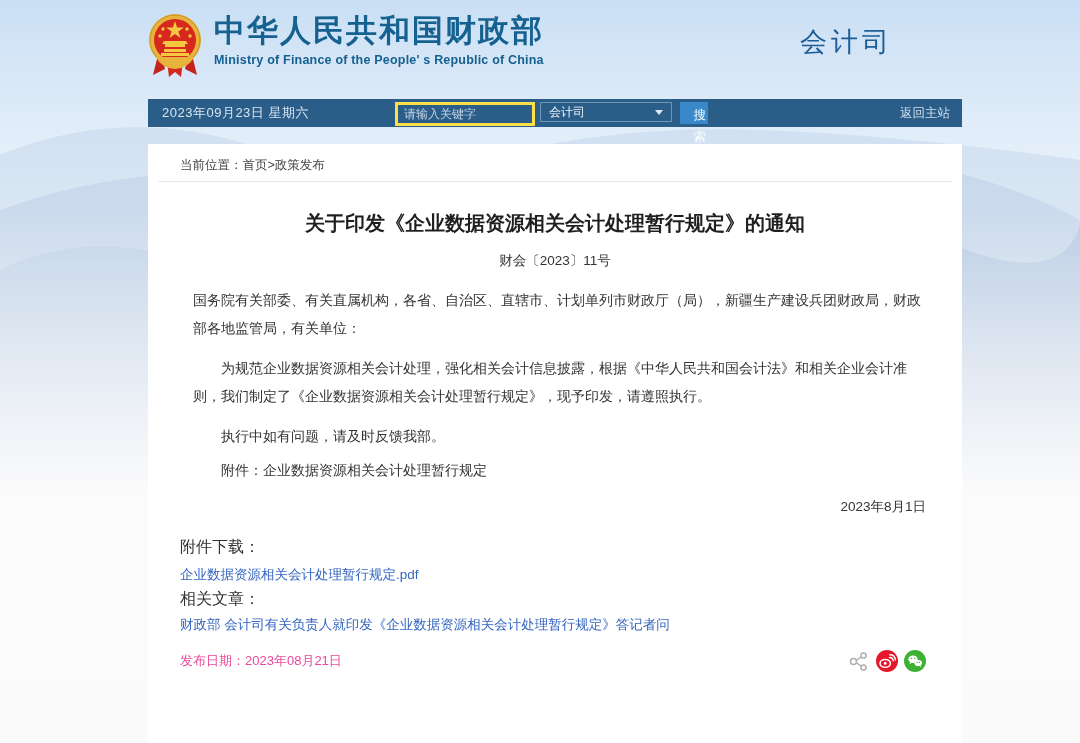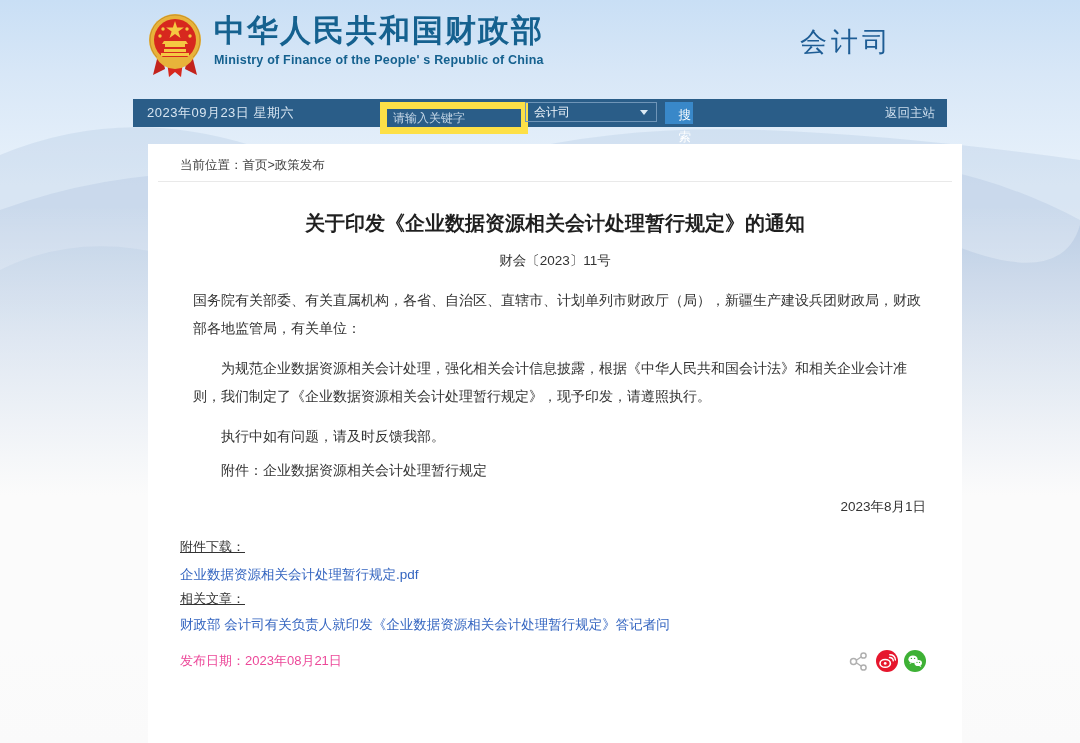--- a/index.html
+++ b/index.html
@@ -13,24 +13,24 @@
   
   .header{position:absolute;top:0;left:148px;width:814px;height:99px;}
   .logo{position:absolute;left:0;top:11px;display:flex;align-items:flex-start;cursor:pointer;}
   .emblem{width:54px;height:68px;flex:0 0 auto;}
   .site-names{margin-left:12px;padding-top:5px;}
   .site-zh{font-size:31px;font-weight:bold;color:#15618f;letter-spacing:2px;line-height:34px;font-family:Liberation Mono, monospace;}
   .site-en{font-size:12.5px;font-weight:bold;color:#15618f;margin-top:3px;letter-spacing:0.2px;}
   .dept-name{position:absolute;left:652px;top:24px;font-size:27px;color:#1e5d95;letter-spacing:4px;}
 
   
-  .navbar{position:absolute;top:99px;left:133px;width:814px;height:28px;background:#2a5d88;}
+  .navbar{position:absolute;top:99px;left:148px;width:814px;height:28px;background:#2a5d88;}
   .nav-date{position:absolute;left:14px;top:0;line-height:28px;color:#d7e5f1;font-size:13px;letter-spacing:0.5px;}
   .search-input{position:absolute;left:247px;top:3px;width:122px;height:18px;background:transparent;
-    border:7px solid #fde047;color:#fff;padding:0 6px;font-size:12px;outline:none;
+    border:3px solid #fde047;color:#fff;padding:0 6px;font-size:12px;outline:none;
     font-family:"Liberation Sans","DejaVu Sans",sans-serif;}
   .search-input::placeholder{color:#c4d6e6;opacity:1;}
   .search-select{position:absolute;left:392px;top:3px;width:114px;height:18px;border:1px solid #6f95b8;
     color:#eef5fb;font-size:12px;display:flex;align-items:center;justify-content:space-between;
     padding:0 8px;cursor:pointer;}
   .caret{width:0;height:0;border-left:4px solid transparent;border-right:4px solid transparent;
     border-top:5px solid #dceaf5;}
   .search-btn{position:absolute;left:532px;top:3px;width:28px;height:22px;background:#3988c9;color:#fff;
     border:none;font-size:12.5px;cursor:pointer;padding:2px;line-height:22px;
     font-family:"Liberation Sans","DejaVu Sans",sans-serif;text-align:right;}
@@ -44,21 +44,21 @@
   .breadcrumb a{color:#444;text-decoration:none;}
   .article{padding:0 32px;}
   .article-title{margin:28px 0 0 0;text-align:center;font-size:20px;font-weight:bold;color:#1f1f1f;line-height:26px;}
   .doc-number{text-align:center;font-size:13.5px;color:#333;margin-top:16px;line-height:18px;}
   .article p{font-size:14px;color:#333;line-height:28px;margin:12px 0 0 13px;}
   .article p.first{margin-top:16px;}
   .article p.tight{margin-top:6px;}
   .indent{text-indent:2em;}
   .signature{text-align:right;font-size:14px;color:#333;margin-top:30px;padding-right:4px;letter-spacing:2px;line-height:28px;}
   .sign-date{text-align:right;font-size:13.5px;color:#333;margin-top:14px;padding-right:4px;line-height:18px;}
-  .attach-label,.related-label{font-size:13px;color:#333;margin-top:22px;line-height:18px;text-decoration:underline;}
+  .attach-label,.related-label{font-size:16px;color:#333;margin-top:22px;line-height:18px;}
   .related-label{margin-top:6px;}
   .doc-link{display:block;color:#3465c0;font-size:13.5px;text-decoration:none;line-height:18px;cursor:pointer;}
   .attach-link{margin-top:10px;}
   .related-link{margin-top:8px;}
   .publish-row{display:flex;justify-content:space-between;align-items:center;margin-top:16px;}
   .publish-date{font-size:13px;color:#ec4899;}
   .share-icons{display:flex;gap:6px;align-items:center;padding-right:4px;}
   .share-icons .ic{width:22px;height:22px;cursor:pointer;}
 </style>
 </head>

